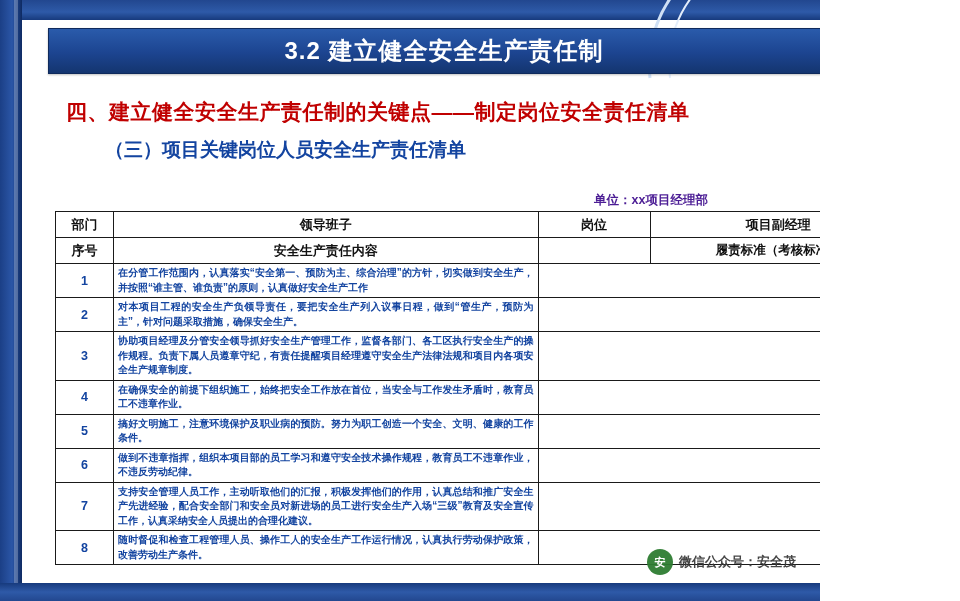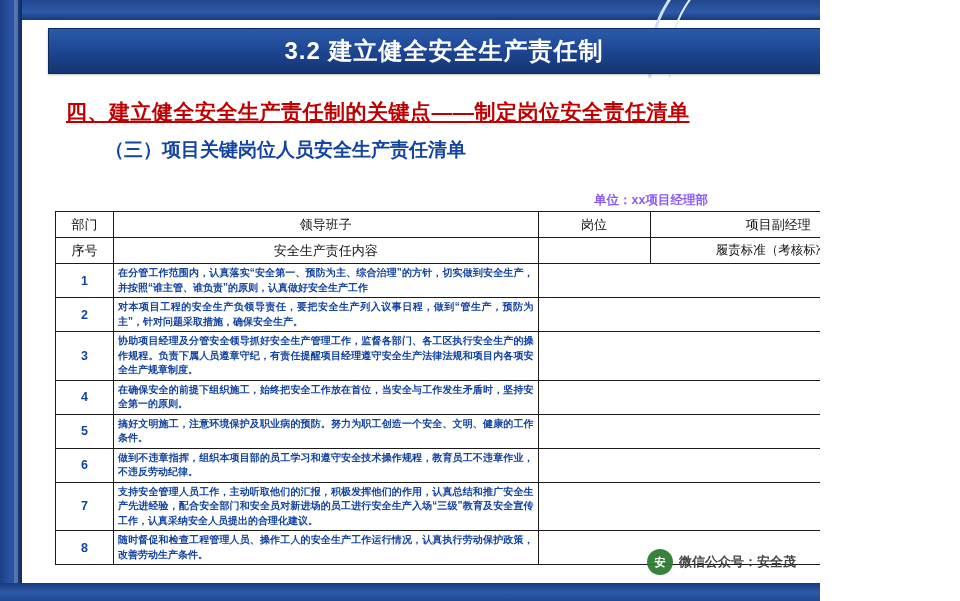--- a/index.html
+++ b/index.html
@@ -93,21 +93,20 @@
   
   .heading-red {
     position: absolute;
     left: 66px;
     top: 98px;
     color: #c00000;
     font-size: 21px;
     font-weight: bold;
     letter-spacing: .5px;
     white-space: nowrap;
-    text-decoration: underline;
   }
   .heading-blue {
     position: absolute;
     left: 105px;
     top: 137px;
     color: #1344a0;
     font-size: 19px;
     font-weight: bold;
     white-space: nowrap;
   }
@@ -120,21 +119,21 @@
     color: #111111;
     font-size: 19px;
     font-weight: bold;
   }
   .unit-line {
     position: absolute;
     right: 112px;
     top: 192px;
     font-size: 12.5px;
     font-weight: bold;
-    color: #8b5cf6;
+    color: #4c1d95;
   }
 
   
   .tbl-wrap {
     position: absolute;
     left: 55px;
     top: 211px;
     width: 852px;
   }
   table.sheet {
@@ -149,21 +148,21 @@
     padding: 2px 4px;
   }
   .c-dept   { width: 58px;  text-align: center; }
   .c-body   { width: 424px; }
   .c-post   { width: 112px; text-align: center; }
   .c-std    { width: 256px; }
 
   .hdr-cell {
     text-align: center;
     font-size: 13px;
-    font-weight: normal;
+    font-weight: bold;
     color: #111111;
     height: 21px;
   }
   .hdr-cell.small { font-size: 12.5px; }
   .row-no {
     text-align: center;
     font-size: 12.5px;
     font-weight: bold;
     color: #1344a0;
   }
@@ -263,21 +262,21 @@
           <td class="cell-text">对本项目工程的安全生产负领导责任，要把安全生产列入议事日程，做到“管生产，预防为主”，针对问题采取措施，确保安全生产。</td>
           <td class="cell-blank" colspan="2"></td>
         </tr>
         <tr>
           <td class="row-no">3</td>
           <td class="cell-text">协助项目经理及分管安全领导抓好安全生产管理工作，监督各部门、各工区执行安全生产的操作规程。负责下属人员遵章守纪，有责任提醒项目经理遵守安全生产法律法规和项目内各项安全生产规章制度。</td>
           <td class="cell-blank" colspan="2"></td>
         </tr>
         <tr>
           <td class="row-no">4</td>
-          <td class="cell-text">在确保安全的前提下组织施工，始终把安全工作放在首位，当安全与工作发生矛盾时，坚持安全第一的原则。</td>
+          <td class="cell-text">在确保安全的前提下组织施工，始终把安全工作放在首位，当安全与工作发生矛盾时，教育员工不违章作业。</td>
           <td class="cell-blank" colspan="2"></td>
         </tr>
         <tr>
           <td class="row-no">5</td>
           <td class="cell-text">搞好文明施工，注意环境保护及职业病的预防。努力为职工创造一个安全、文明、健康的工作条件。</td>
           <td class="cell-blank" colspan="2"></td>
         </tr>
         <tr>
           <td class="row-no">6</td>
           <td class="cell-text">做到不违章指挥，组织本项目部的员工学习和遵守安全技术操作规程，教育员工不违章作业，不违反劳动纪律。</td>

